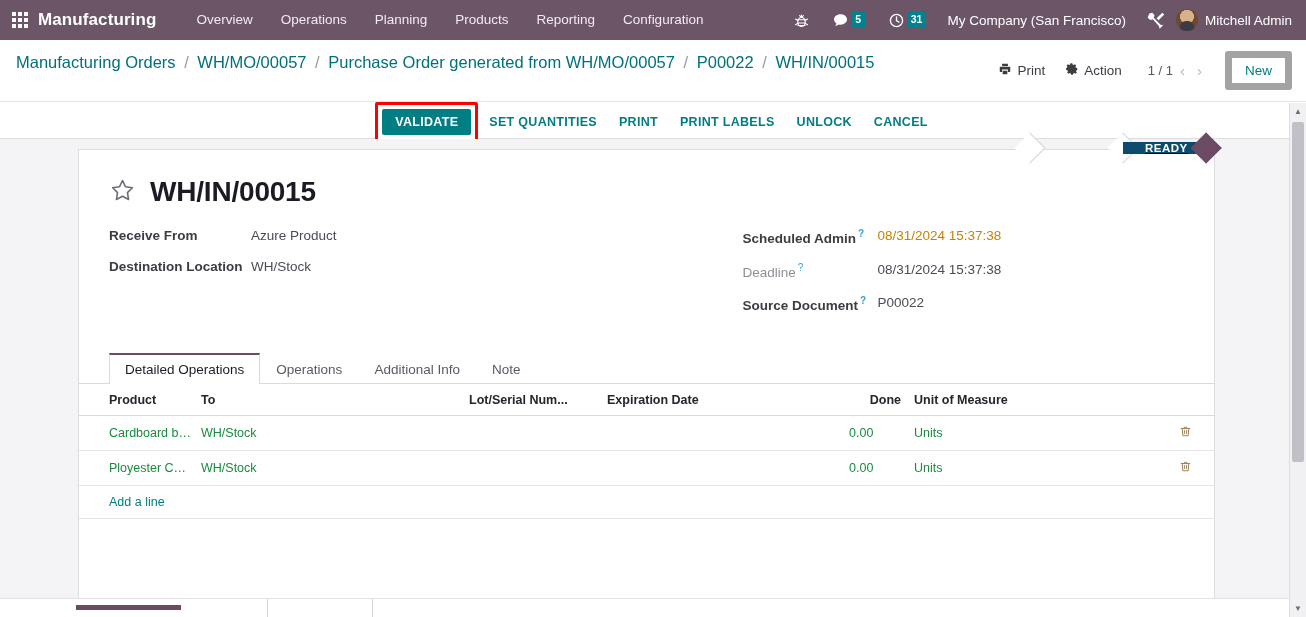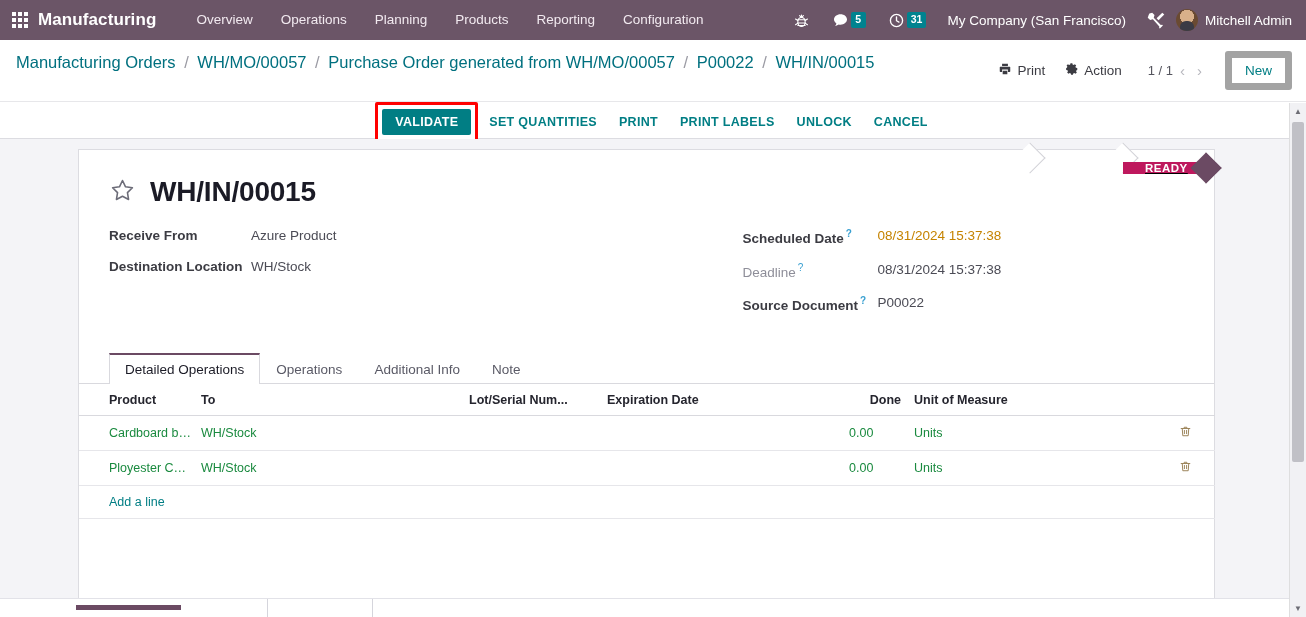--- a/index.html
+++ b/index.html
@@ -231,24 +231,23 @@
     position: absolute;
     right: -11px; top: 50%;
     width: 21px; height: 21px;
     transform: translateY(-50%) rotate(45deg);
     border-top: 1px solid #d2d2d8;
     border-right: 1px solid #d2d2d8;
     background: #fff;
     z-index: 1;
   }
   .astep.active {
-    background: #be185d;
+    background: #0c4a6e;
     color: #fff;
     z-index: 2;
-    margin-top: 20px;
   }
   .astep.active::after {
     background: #6b4a63;
     border-color: #6b4a63;
     z-index: 2;
   }
   .astep.after-active { padding-left: 26px; }
   .astep.last::after { display: none; }
 
   
@@ -587,21 +586,21 @@
         </div>
         <div class="frow">
           <div class="flabel">Destination Location</div>
           <div class="fvalue">WH/Stock</div>
         </div>
       </div>
 
       <div class="form-col right">
         <div class="frow">
           <div class="flabel">
-            <span>Scheduled Date</span><span class="fhelp">?</span>
+            <span>Scheduled Admin</span><span class="fhelp">?</span>
           </div>
           <div class="fvalue warn">08/31/2024 15:37:38</div>
         </div>
         <div class="frow">
           <div class="flabel muted">
             <span>Deadline</span><span class="fhelp">?</span>
           </div>
           <div class="fvalue">08/31/2024 15:37:38</div>
         </div>
         <div class="frow">

